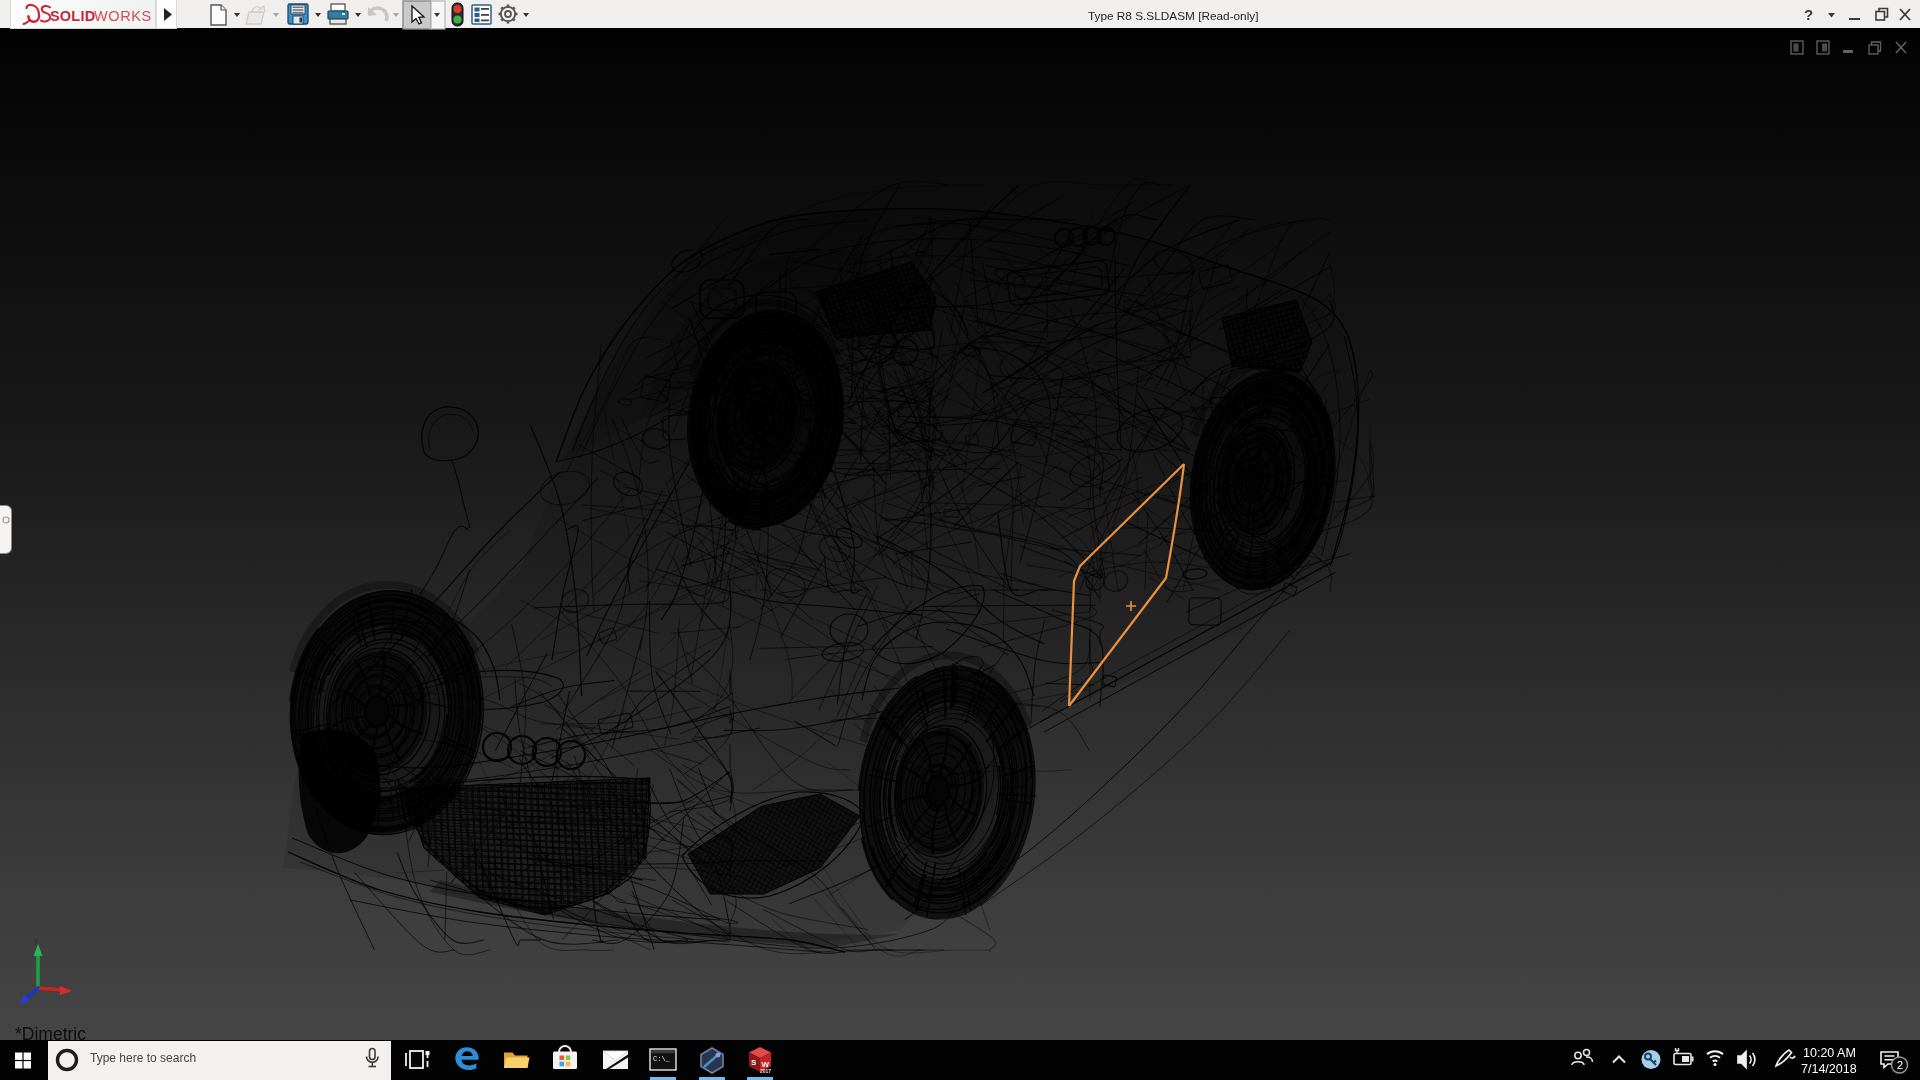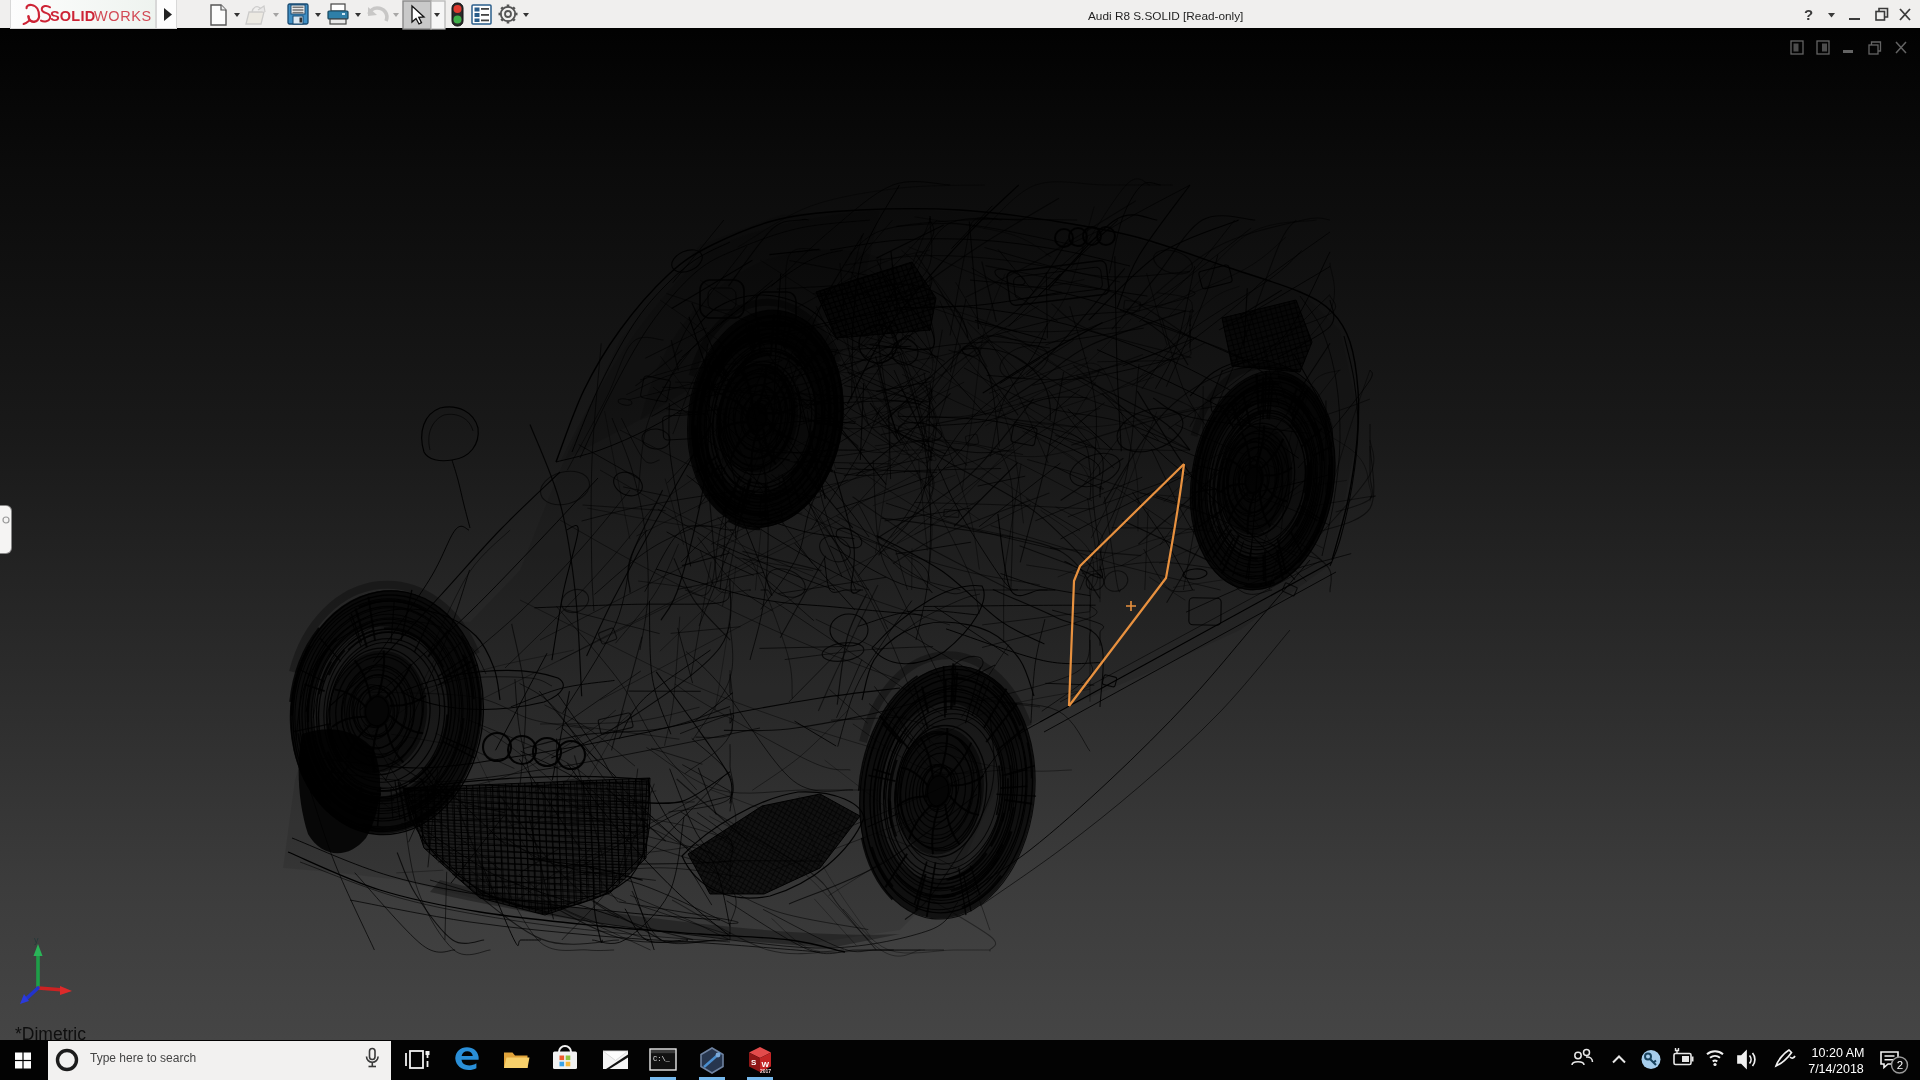--- a/index.html
+++ b/index.html
@@ -6,21 +6,21 @@
 #titlebar{position:absolute;left:0;top:0;width:1920px;height:30px;background:#f0efee;border-bottom:2px solid #000}
 #logobox{position:absolute;left:10px;top:0;width:146px;height:29px;background:linear-gradient(90deg,#fdfdfd,#eef3ef);border:1px solid #d8d8d8;border-top:none}
 #flybtn{position:absolute;left:156px;top:0;width:21px;height:29px;background:#fdfdfd;border:1px solid #d8d8d8;border-top:none}
 .tbicon{position:absolute;top:4px}
 #wintitle{position:absolute;left:1088px;top:9px;font-size:11.8px;color:#1f1f1f;letter-spacing:0px}
 #viewport{position:absolute;left:0;top:30px;width:1920px;height:1010px;background:linear-gradient(180deg,#020202 0%,#0b0b0b 14%,#191919 40%,#2c2c2c 65%,#3c3c3c 85%,#454545 100%)}
 #lefttab{position:absolute;left:0;top:506px;width:11px;height:47px;background:#f5f4f3;border-radius:0 5px 5px 0;box-shadow:0 0 0 1px #888}
 #taskbar{position:absolute;left:0;top:1040px;width:1920px;height:40px;background:#030303}
 #searchbox{position:absolute;left:48px;top:1041px;width:343px;height:39px;background:#f2f1f0}
 #searchtext{position:absolute;left:90px;top:1051px;font-size:12px;color:#454545}
-.clock{position:absolute;color:#fff;font-size:12.5px;text-align:center;width:70px}
+.clock{position:absolute;color:#fff;font-size:12.5px;width:70px}
 </style></head><body>
 <div id="titlebar"></div>
 <div id="logobox"></div>
 <div id="flybtn"><svg width="21" height="29">
       <path d="M7,8 L15,14.5 L7,21 Z" fill="#222"></path>
     </svg></div>
 <svg class="tbicon" style="left:12px;top:2px" width="142" height="27" viewBox="0 0 142 27">
  <g fill="none" stroke="#cd2436" stroke-linecap="round" transform="translate(6,1) scale(0.78)">
   <path d="M27,17.5 a6.8,6.8 0 1 1 -13.6,-0.5" stroke-width="2.8"></path>
   <path d="M13.4,17 C13.8,21.5 17,24.5 20.8,24.2" stroke-width="2.8"></path>
@@ -101,21 +101,21 @@
         <path d="M1.5,11 L4.5,11"></path>
         <path d="M17.5,11 L20.5,11"></path>
         <path d="M4.3,4.3 L6.4,6.4"></path>
         <path d="M15.6,15.6 L17.7,17.7"></path>
         <path d="M17.7,4.3 L15.6,6.4"></path>
         <path d="M6.4,15.6 L4.3,17.7"></path>
       </g>
  </g>
  <path d="M318,13 l6,0 l-3,4 z" fill="#333"></path>
 </svg>
-<div id="wintitle">Audi R8 S.SOLID [Read-only]</div>
+<div id="wintitle">Type R8 S.SLDASM [Read-only]</div>
 <svg class="tbicon" style="left:1800px;top:5px" width="118" height="20" viewBox="0 0 118 20">
  <text x="4" y="15" font-size="15" font-weight="bold" fill="#3a3a3a" font-family="Liberation Sans">?</text>
  <path d="M28,8 l7,0 l-3.5,4.5 z" fill="#3a3a3a"></path>
  <rect x="49" y="13" width="11" height="2" fill="#3a3a3a"></rect>
  <g fill="none" stroke="#3a3a3a" stroke-width="1.6">
       <rect x="76" y="6.5" width="8.5" height="8.5"></rect>
       <path d="M79,6 L79,3.5 L87.5,3.5 L87.5,12 L85,12"></path>
     </g>
  <g stroke="#3a3a3a" stroke-width="1.8">
       <path d="M100,4 L110,15"></path>

